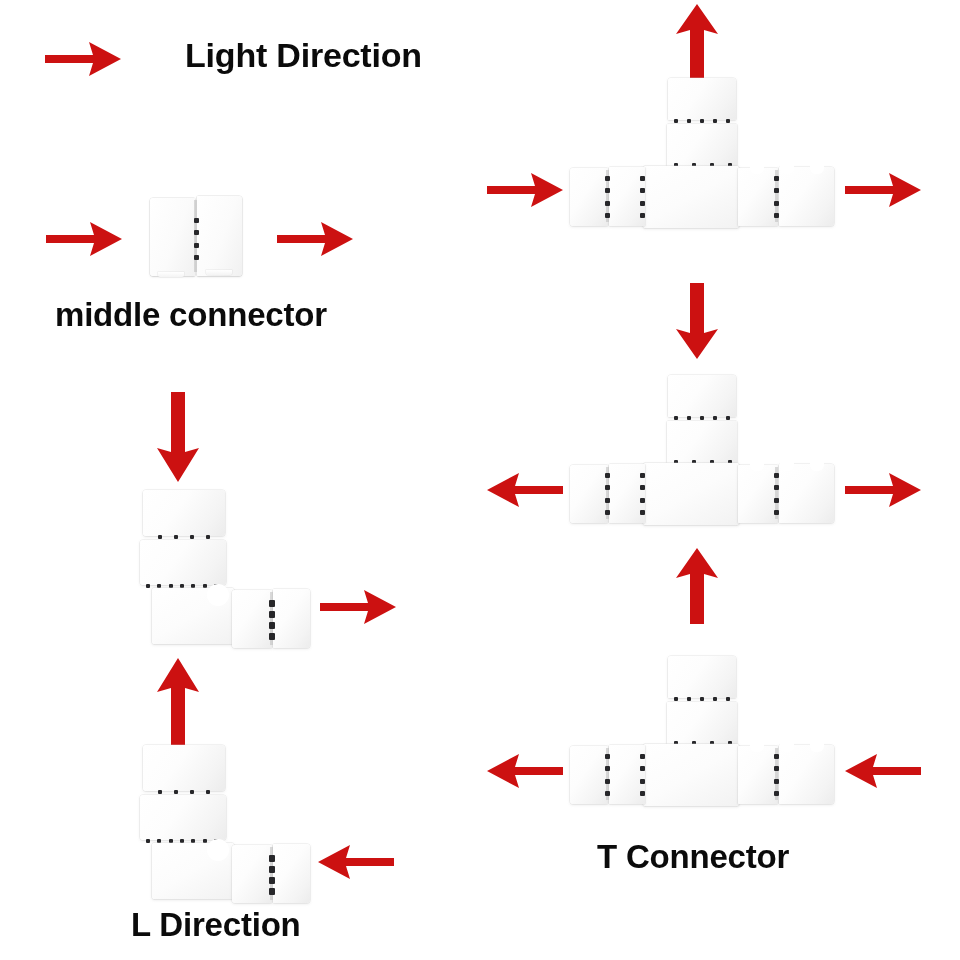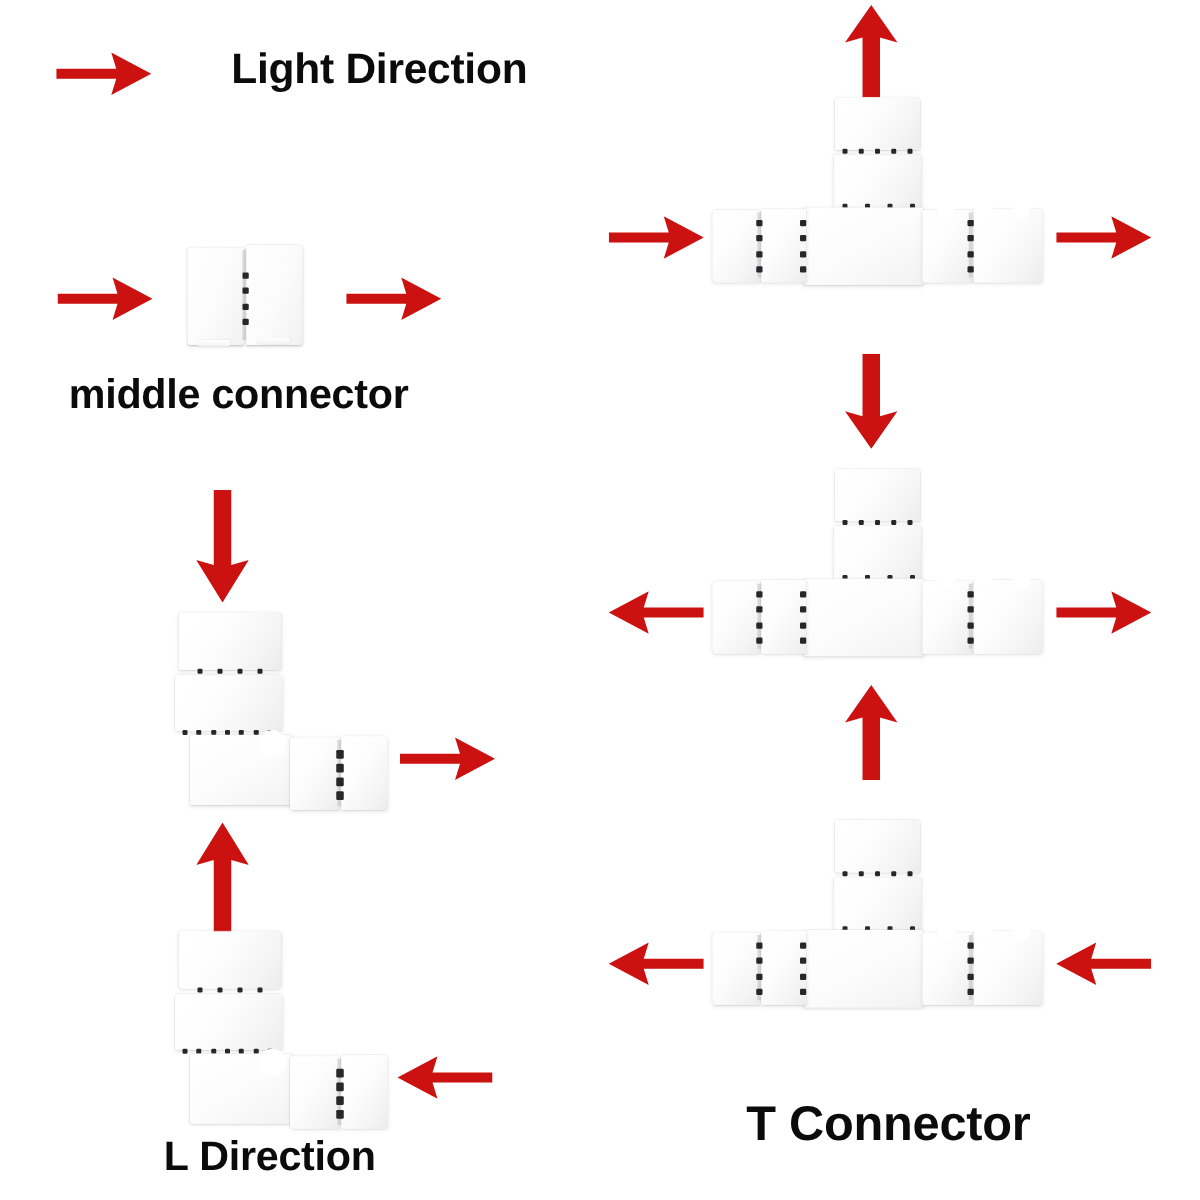--- a/index.html
+++ b/index.html
@@ -433,16 +433,16 @@
       <div class="notch" style="left:210px; top:84px; width:14px; height:12px; border-radius:0 0 6px 6px;"></div>
       <div class="notch" style="left:240px; top:84px; width:14px; height:12px; border-radius:0 0 6px 6px;"></div>
     </div>
 
     <div class="arrow" style="left:845px; top:754px;">
       <svg width="76" height="34" viewBox="0 0 76 34" aria-hidden="true">
         <path d="M76 13 L28 13 L32 0 L0 17 L32 34 L28 21 L76 21 Z" fill="#CC1111"></path>
       </svg>
     </div>
 
-    <div class="label" style="left:597px; top:880px; font-size:39px;">T Connector</div>
+    <div class="label" style="left:597px; top:840px; font-size:33px;">T Connector</div>
   </div>
 
 </div>
 
 </body></html>

